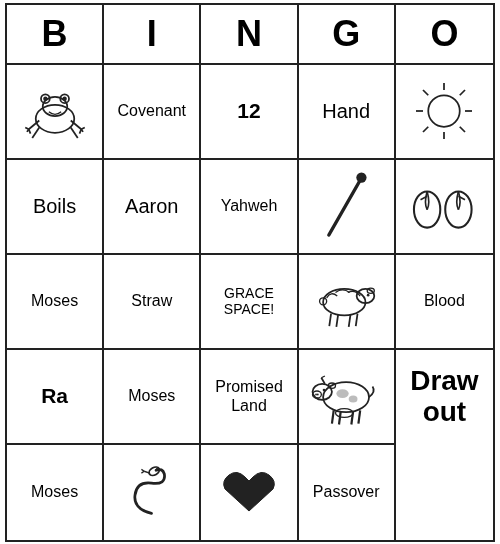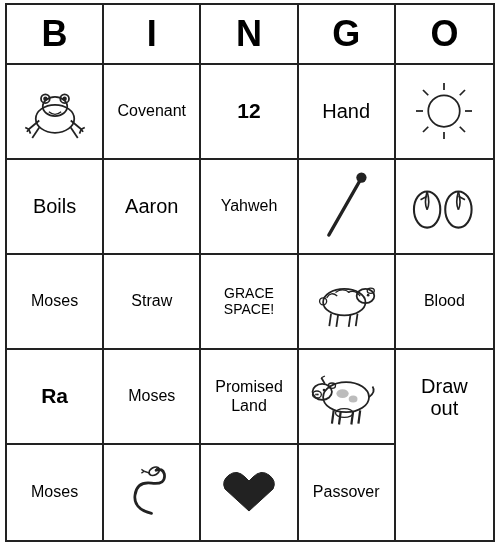--- a/index.html
+++ b/index.html
@@ -64,22 +64,22 @@
     }
     .cell-text-medium {
       font-size: 20px;
       font-weight: normal;
     }
     .grace-space {
       font-size: 14px;
       font-weight: normal;
     }
     .draw-out {
-      font-size: 20px;
-      font-weight: normal;
+      font-size: 28px;
+      font-weight: bold;
       line-height: 1.1;
     }
 
     
     .frog-icon svg {
       width: 70px;
       height: 70px;
     }
 
     

